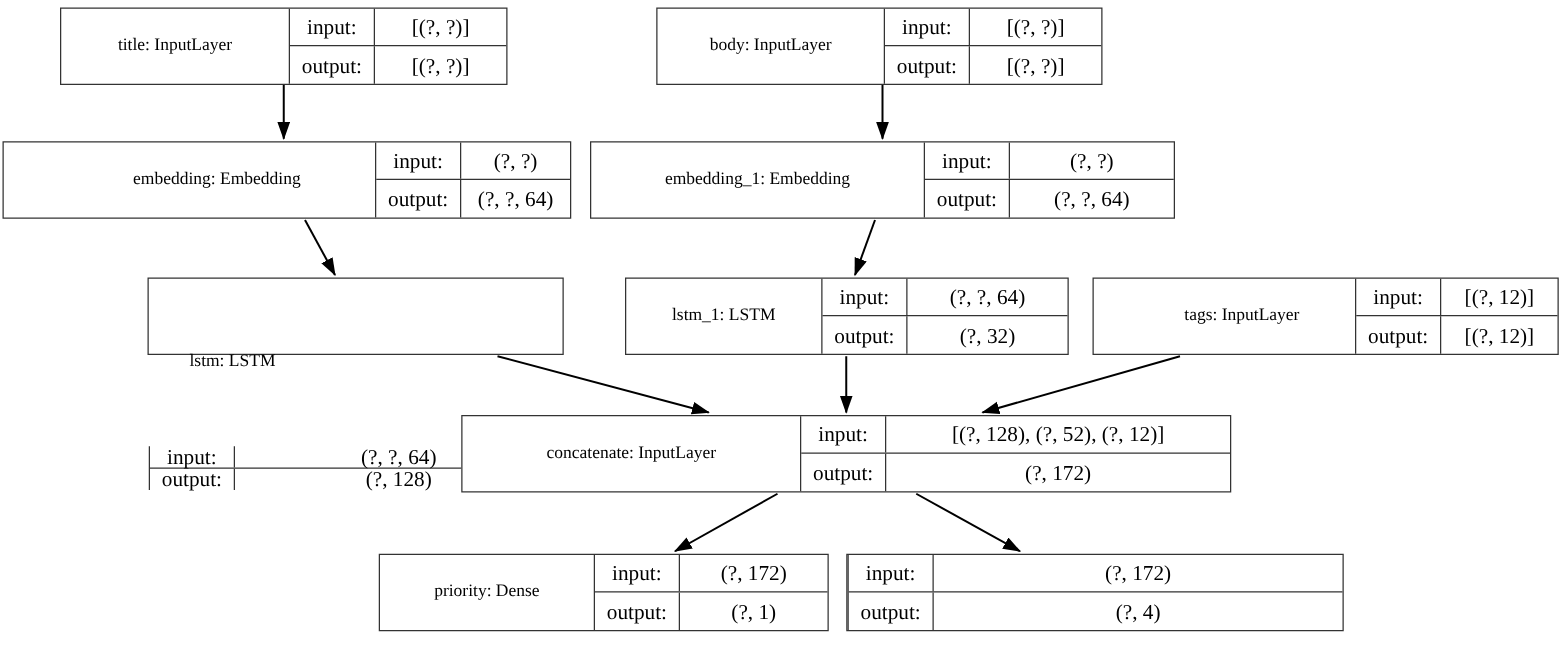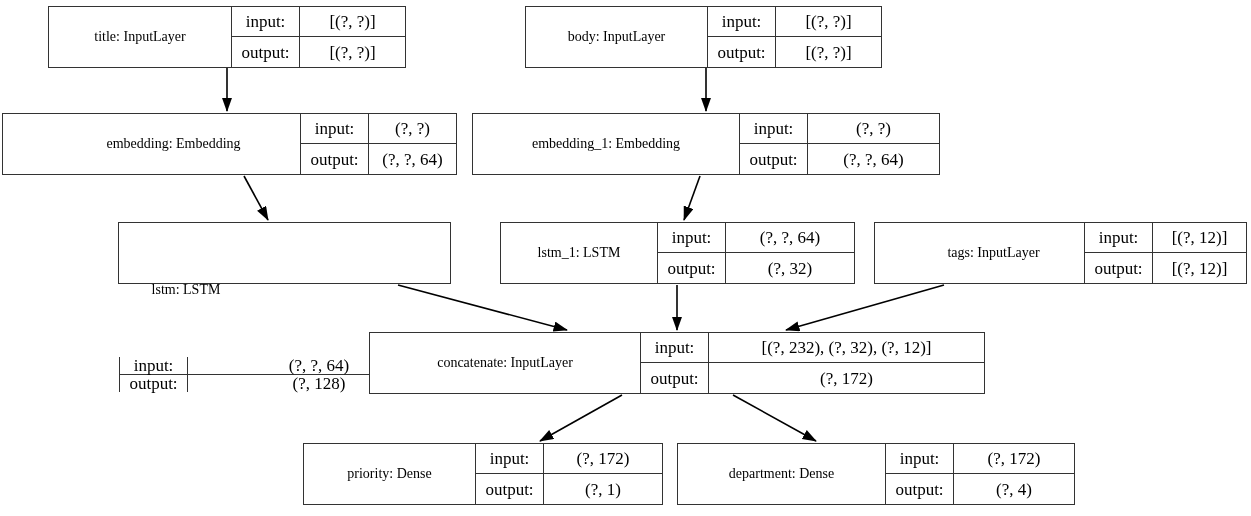--- a/index.html
+++ b/index.html
@@ -172,21 +172,21 @@
         <div class="io-label" style="border-color: rgb(51, 51, 51); flex: 0 0 67px; width: 67px;">output:</div>
         <div class="io-value" style="border-color: rgb(51, 51, 51);">[(?, 12)]</div>
       </div>
     </div>
   </div>
       <div class="node" style="left: 369px; top: 332px; width: 616px; height: 62px; border-color: rgb(51, 51, 51);">
     <div class="name-cell" style="width: 270px; flex: 0 0 270px;">concatenate: InputLayer</div>
     <div class="io" style="border-color: rgb(51, 51, 51);">
       <div class="io-row top" style="border-color: rgb(51, 51, 51);">
         <div class="io-label" style="border-color: rgb(51, 51, 51); flex: 0 0 67px; width: 67px;">input:</div>
-        <div class="io-value" style="border-color: rgb(51, 51, 51);">[(?, 232), (?, 32), (?, 12)]</div>
+        <div class="io-value" style="border-color: rgb(51, 51, 51);">[(?, 128), (?, 52), (?, 12)]</div>
       </div>
       <div class="io-row" style="border-color: rgb(51, 51, 51);">
         <div class="io-label" style="border-color: rgb(51, 51, 51); flex: 0 0 67px; width: 67px;">output:</div>
         <div class="io-value" style="border-color: rgb(51, 51, 51);">(?, 172)</div>
       </div>
     </div>
   </div>
       <div class="node" style="left: 303px; top: 443px; width: 360px; height: 62px; border-color: rgb(51, 51, 51);">
     <div class="name-cell" style="width: 171px; flex: 0 0 171px;">priority: Dense</div>
     <div class="io" style="border-color: rgb(51, 51, 51);">
@@ -194,21 +194,20 @@
         <div class="io-label" style="border-color: rgb(51, 51, 51); flex: 0 0 67px; width: 67px;">input:</div>
         <div class="io-value" style="border-color: rgb(51, 51, 51);">(?, 172)</div>
       </div>
       <div class="io-row" style="border-color: rgb(51, 51, 51);">
         <div class="io-label" style="border-color: rgb(51, 51, 51); flex: 0 0 67px; width: 67px;">output:</div>
         <div class="io-value" style="border-color: rgb(51, 51, 51);">(?, 1)</div>
       </div>
     </div>
   </div>
       <div class="node" style="left: 677px; top: 443px; width: 398px; height: 62px; border-color: rgb(51, 51, 51);">
-    <div class="name-cell" style="width: 207px; flex: 0 0 207px;">department: Dense</div>
     <div class="io" style="border-color: rgb(51, 51, 51);">
       <div class="io-row top" style="border-color: rgb(51, 51, 51);">
         <div class="io-label" style="border-color: rgb(51, 51, 51); flex: 0 0 67px; width: 67px;">input:</div>
         <div class="io-value" style="border-color: rgb(51, 51, 51);">(?, 172)</div>
       </div>
       <div class="io-row" style="border-color: rgb(51, 51, 51);">
         <div class="io-label" style="border-color: rgb(51, 51, 51); flex: 0 0 67px; width: 67px;">output:</div>
         <div class="io-value" style="border-color: rgb(51, 51, 51);">(?, 4)</div>
       </div>
     </div>

